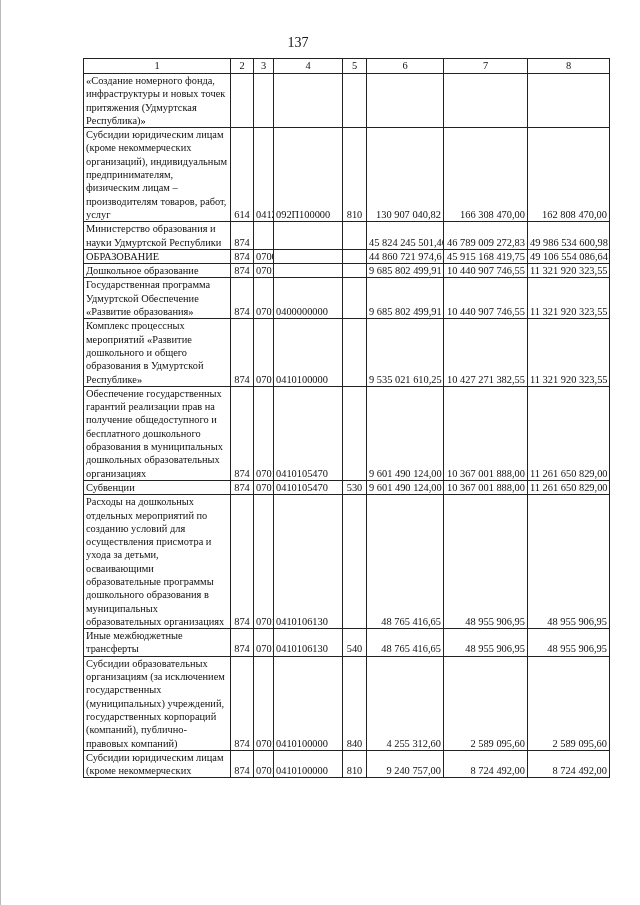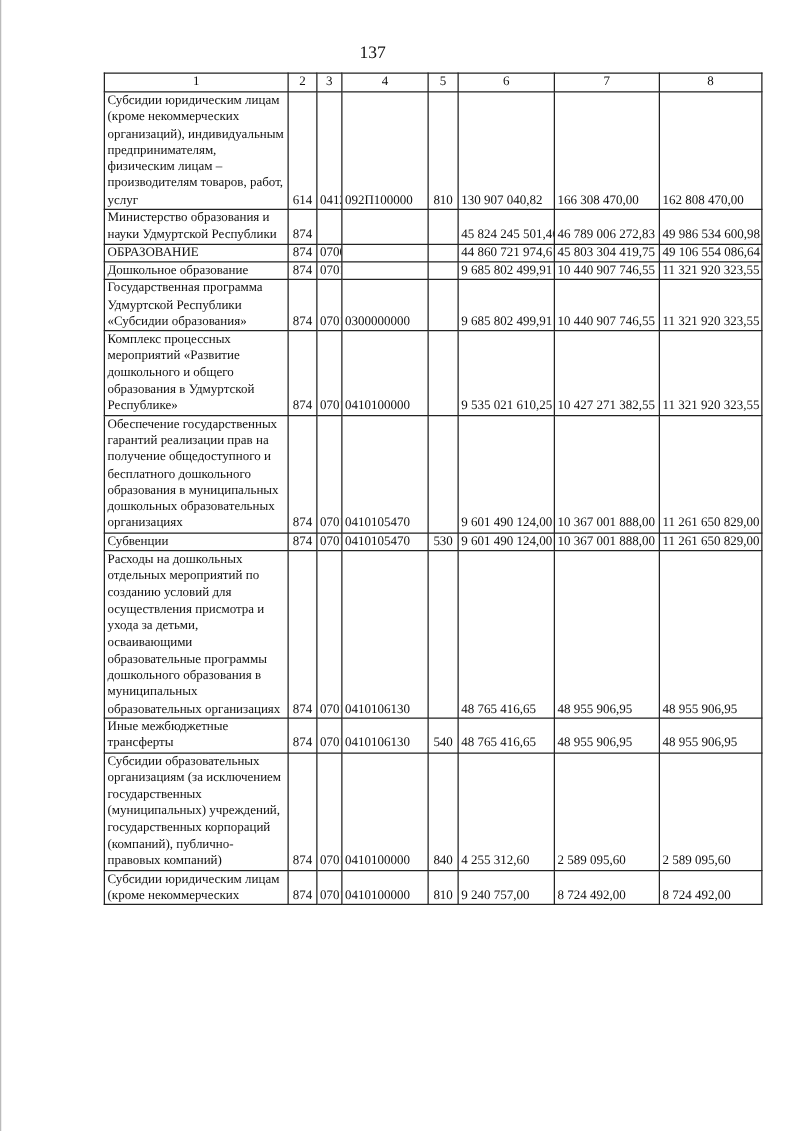--- a/index.html
+++ b/index.html
@@ -16,21 +16,21 @@
     border-collapse: collapse; table-layout: fixed;
     width: 526px;
     font-size: 10.4px; line-height: 13.3px;
   }
   table.budget td {
     border: 1px solid #222; padding: 0 2px; vertical-align: bottom;
     overflow: hidden; white-space: nowrap;
   }
   table.budget td.c1 { white-space: normal; word-break: normal; }
   table.budget tr.hdr td { text-align: center; vertical-align: middle; height: 14px; }
-  .num { }
+  .num { text-align: right; }
   .cen { text-align: center; }
   .bold { font-weight: normal; }
   .left-edge {
     position: absolute; left: 0; top: 0; width: 1px; height: 905px; background: #bbb;
   }
 </style>
 </head>
 <body>
 
 <div class="left-edge"></div>
@@ -53,70 +53,80 @@
       <td>1</td>
       <td>2</td>
       <td>3</td>
       <td>4</td>
       <td>5</td>
       <td>6</td>
       <td>7</td>
       <td>8</td>
     </tr>
 
+    <tr>
+      <td class="c1">«Создание номерного фонда, инфраструктуры и новых точек притяжения (Удмуртская Республика)»</td>
+      <td class="cen"></td>
+      <td class="cen"></td>
+      <td></td>
+      <td class="cen"></td>
+      <td class="num"></td>
+      <td class="num"></td>
+      <td class="num"></td>
+    </tr>
 
     <tr>
       <td class="c1">Субсидии юридическим лицам (кроме некоммерческих организаций), индивидуальным предпринимателям, физическим лицам – производителям товаров, работ, услуг</td>
       <td class="cen">614</td>
       <td class="cen">0412</td>
       <td>092П100000</td>
       <td class="cen">810</td>
       <td class="num">130 907 040,82</td>
       <td class="num">166 308 470,00</td>
       <td class="num">162 808 470,00</td>
     </tr>
 
     <tr class="bold">
       <td class="c1">Министерство образования и науки Удмуртской Республики</td>
       <td class="cen">874</td>
       <td class="cen"></td>
       <td></td>
       <td class="cen"></td>
       <td class="num">45 824 245 501,46</td>
-      <td class="num">46 789 006 272,83</td>
+      <td class="num">46 789 009 272,83</td>
       <td class="num">49 986 534 600,98</td>
     </tr>
 
     <tr>
       <td class="c1">ОБРАЗОВАНИЕ</td>
       <td class="cen">874</td>
       <td class="cen">0700</td>
       <td></td>
       <td class="cen"></td>
       <td class="num">44 860 721 974,61</td>
-      <td class="num">45 803 304 419,75</td>
+      <td class="num">45 915 168 419,75</td>
       <td class="num">49 106 554 086,64</td>
     </tr>
 
     <tr>
       <td class="c1">Дошкольное образование</td>
       <td class="cen">874</td>
       <td class="cen">0701</td>
       <td></td>
       <td class="cen"></td>
       <td class="num">9 685 802 499,91</td>
       <td class="num">10 440 907 746,55</td>
       <td class="num">11 321 920 323,55</td>
     </tr>
 
     <tr>
-      <td class="c1">Государственная программа Удмуртской Республики «Субсидии образования»</td>
-      <td class="cen">874</td>
-      <td class="cen">0701</td>
-      <td>0300000000</td>
+      <td class="c1">Государственная программа Удмуртской Обеспечение «Развитие образования»</td>
+      <td class="cen">874</td>
+      <td class="cen">0701</td>
+      <td>0400000000</td>
       <td class="cen"></td>
       <td class="num">9 685 802 499,91</td>
       <td class="num">10 440 907 746,55</td>
       <td class="num">11 321 920 323,55</td>
     </tr>
 
     <tr>
       <td class="c1">Комплекс процессных мероприятий «Развитие дошкольного и общего образования в Удмуртской Республике»</td>
       <td class="cen">874</td>
       <td class="cen">0701</td>

